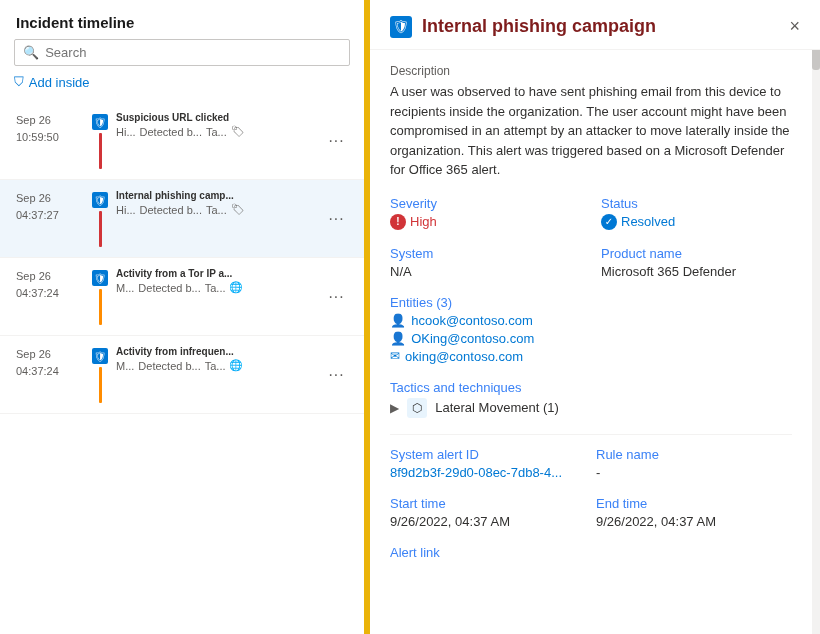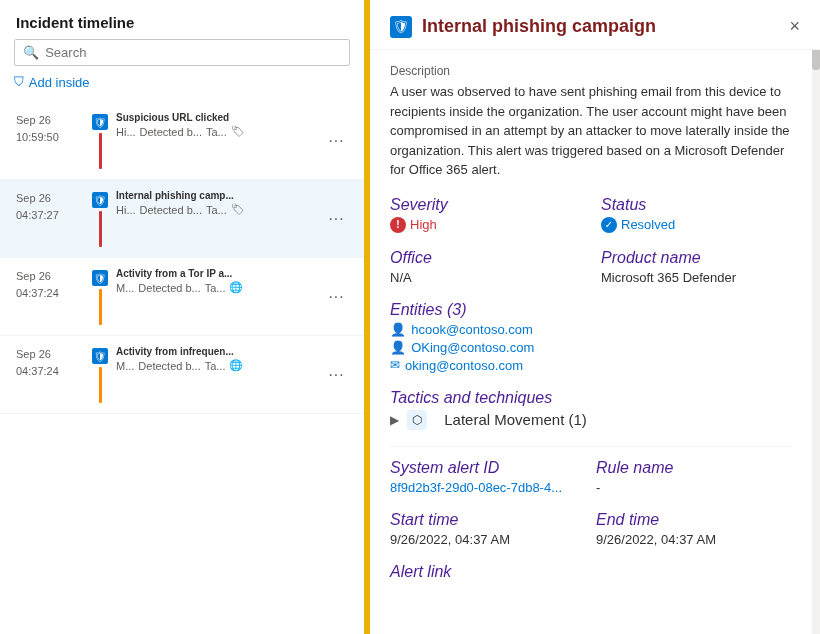--- a/index.html
+++ b/index.html
@@ -214,24 +214,23 @@
       margin-bottom: 16px;
     }
     .two-col {
       display: grid;
       grid-template-columns: 1fr 1fr;
       gap: 14px 20px;
       margin-bottom: 16px;
     }
     .field-group {}
     .field-label {
-      font-size: 16px;
-      color: #4c1d95;
+      font-size: 13px;
+      color: #3b82f6;
       margin-bottom: 3px;
-      font-style: italic;
     }
     .field-value {
       font-size: 13px;
       color: #323130;
       display: flex;
       align-items: center;
       gap: 5px;
     }
     .status-resolved {
       color: #0078d4;
@@ -312,22 +311,21 @@
       height: 20px;
       background: #e8f4fd;
       border-radius: 3px;
       display: flex;
       align-items: center;
       justify-content: center;
       font-size: 12px;
     }
     .tactic-label {
       color: #323130;
-      font-size: 15px;
-      margin-left: 9px;
+      font-size: 13px;
     }
     .system-grid {
       display: grid;
       grid-template-columns: 1fr 1fr;
       gap: 14px 10px;
       margin-bottom: 16px;
     }
     .alert-id-link {
       color: #0078d4;
       text-decoration: none;
@@ -500,21 +498,21 @@
         <div class="field-label">Status</div>
         <div class="field-value status-resolved">
           <div class="check-circle">✓</div>
           <span>Resolved</span>
         </div>
       </div>
     </div>
 
     <div class="two-col">
       <div class="field-group">
-        <div class="field-label">Office</div>
+        <div class="field-label">System</div>
         <div class="field-value">N/A</div>
       </div>
       <div class="field-group">
         <div class="field-label">Product name</div>
         <div class="field-value">Microsoft 365 Defender</div>
       </div>
     </div>
 
     <div class="entities-section">
       <div class="field-label">Entities (3)</div>

